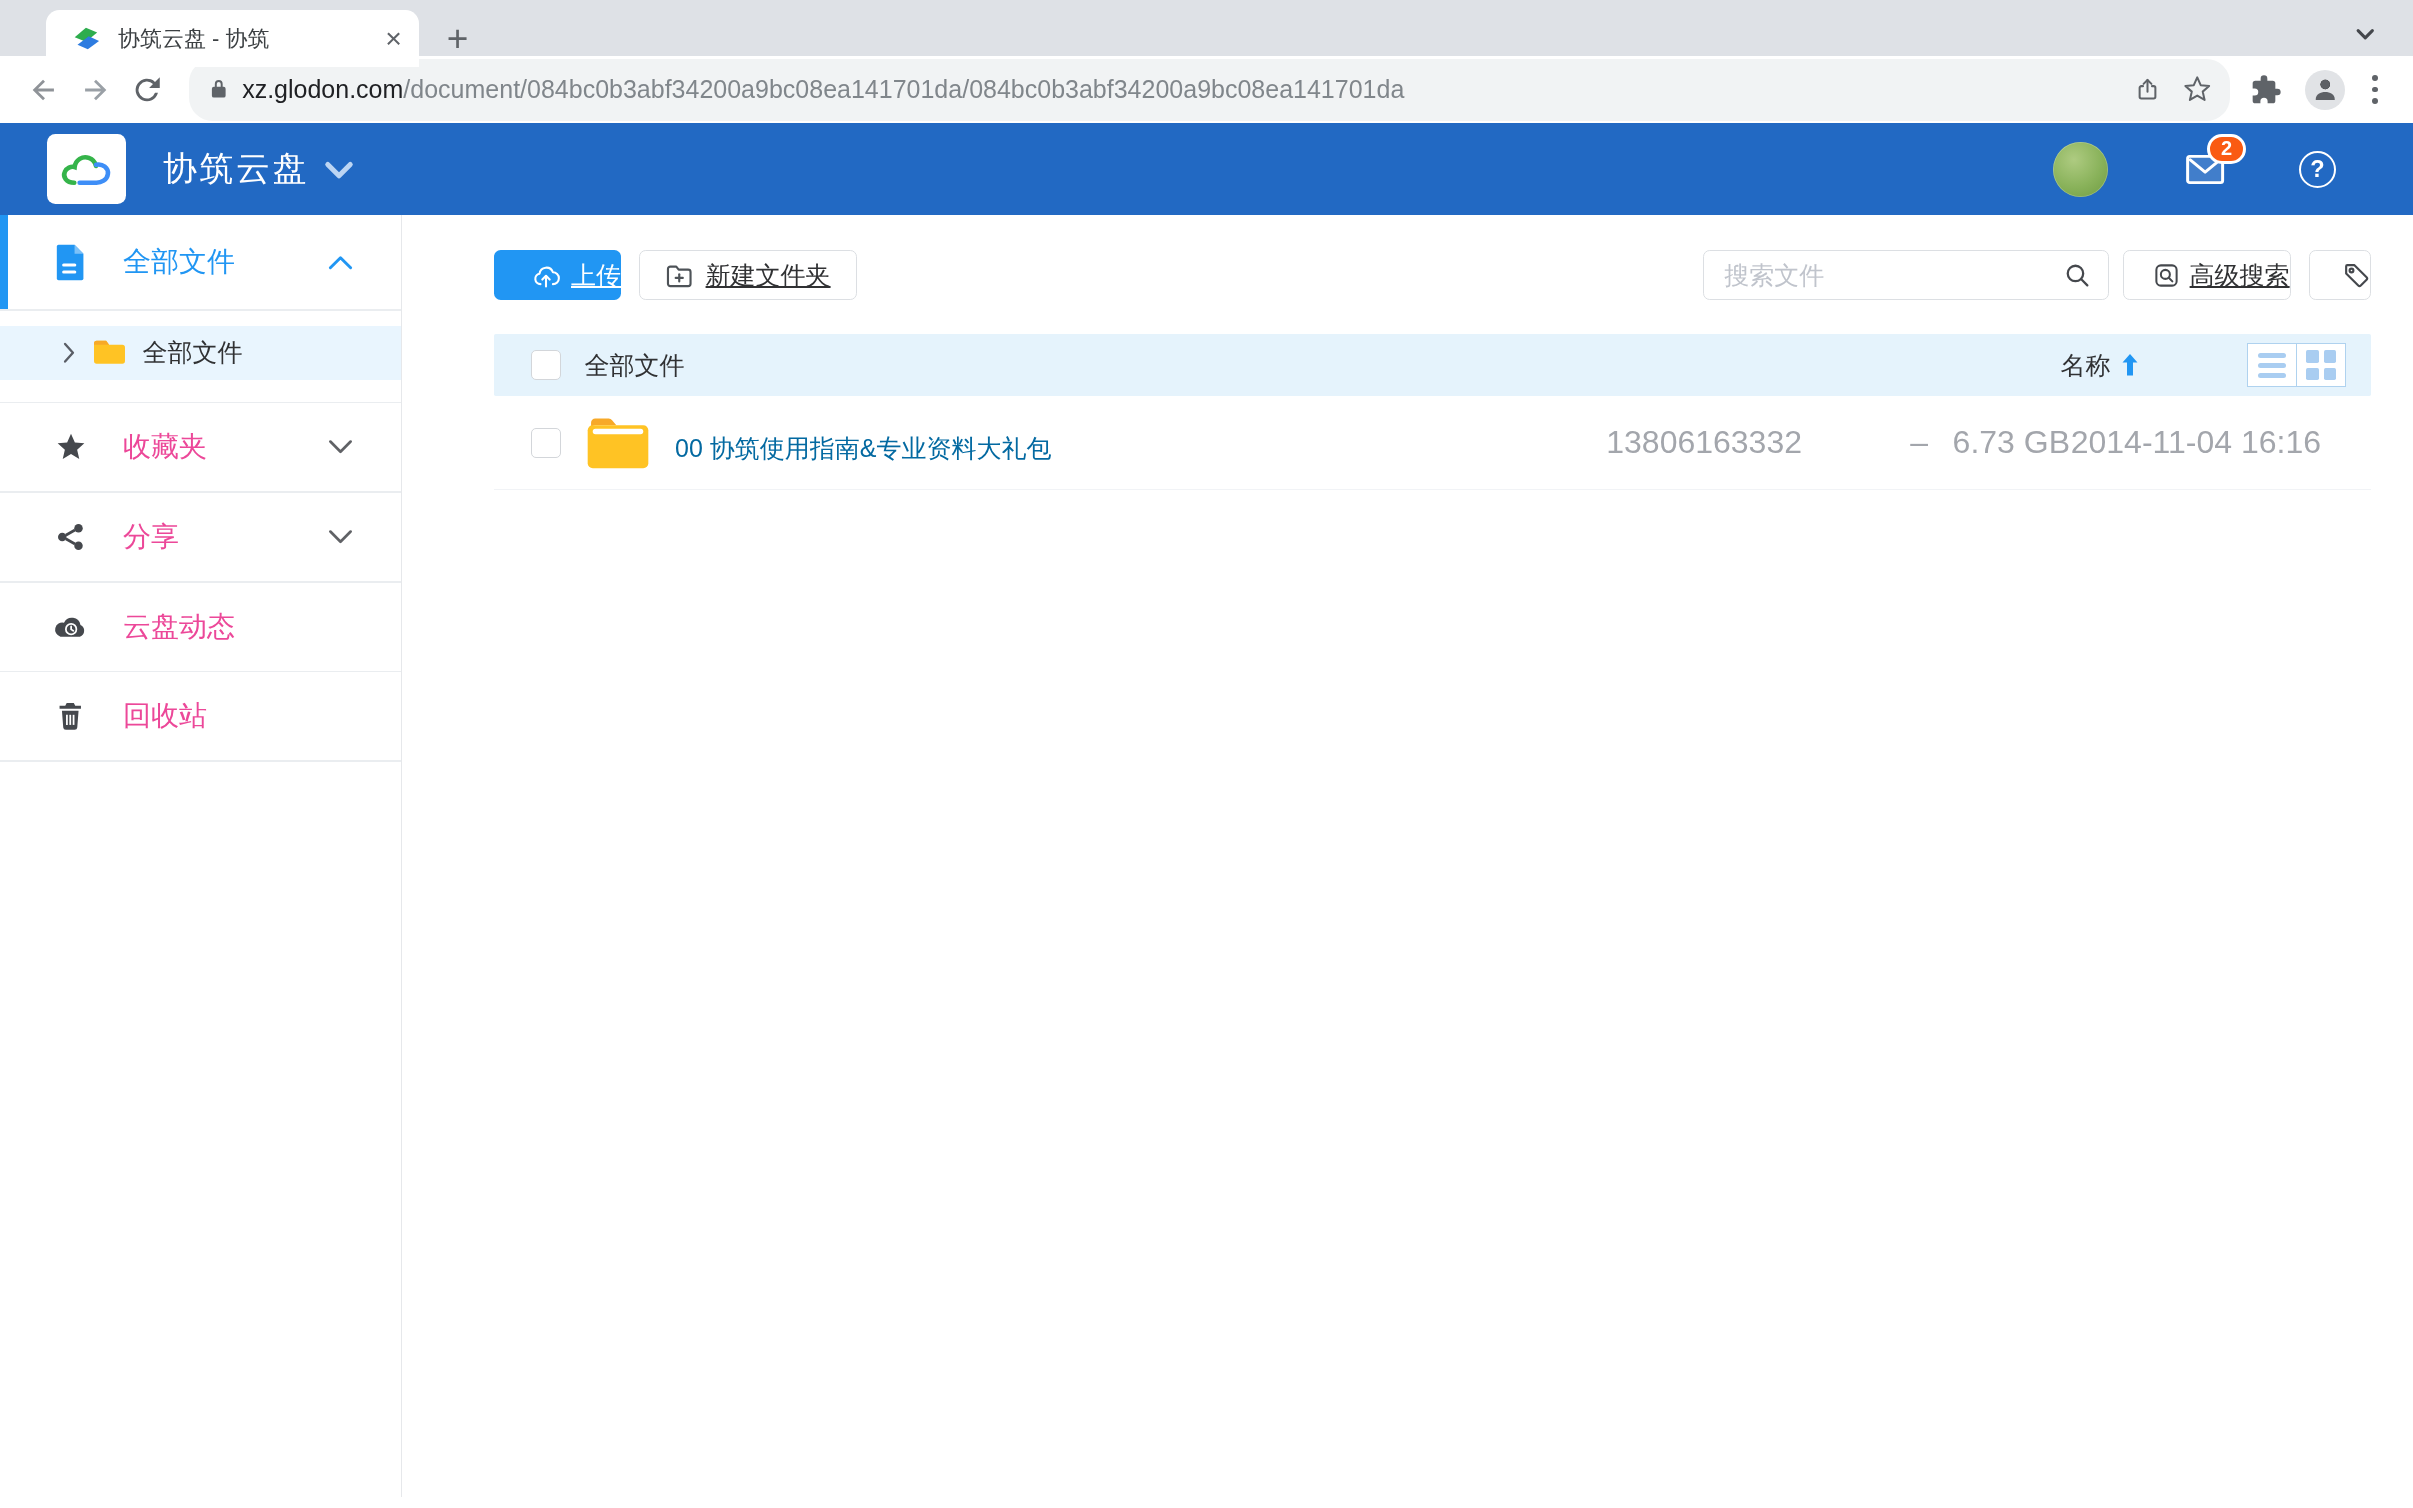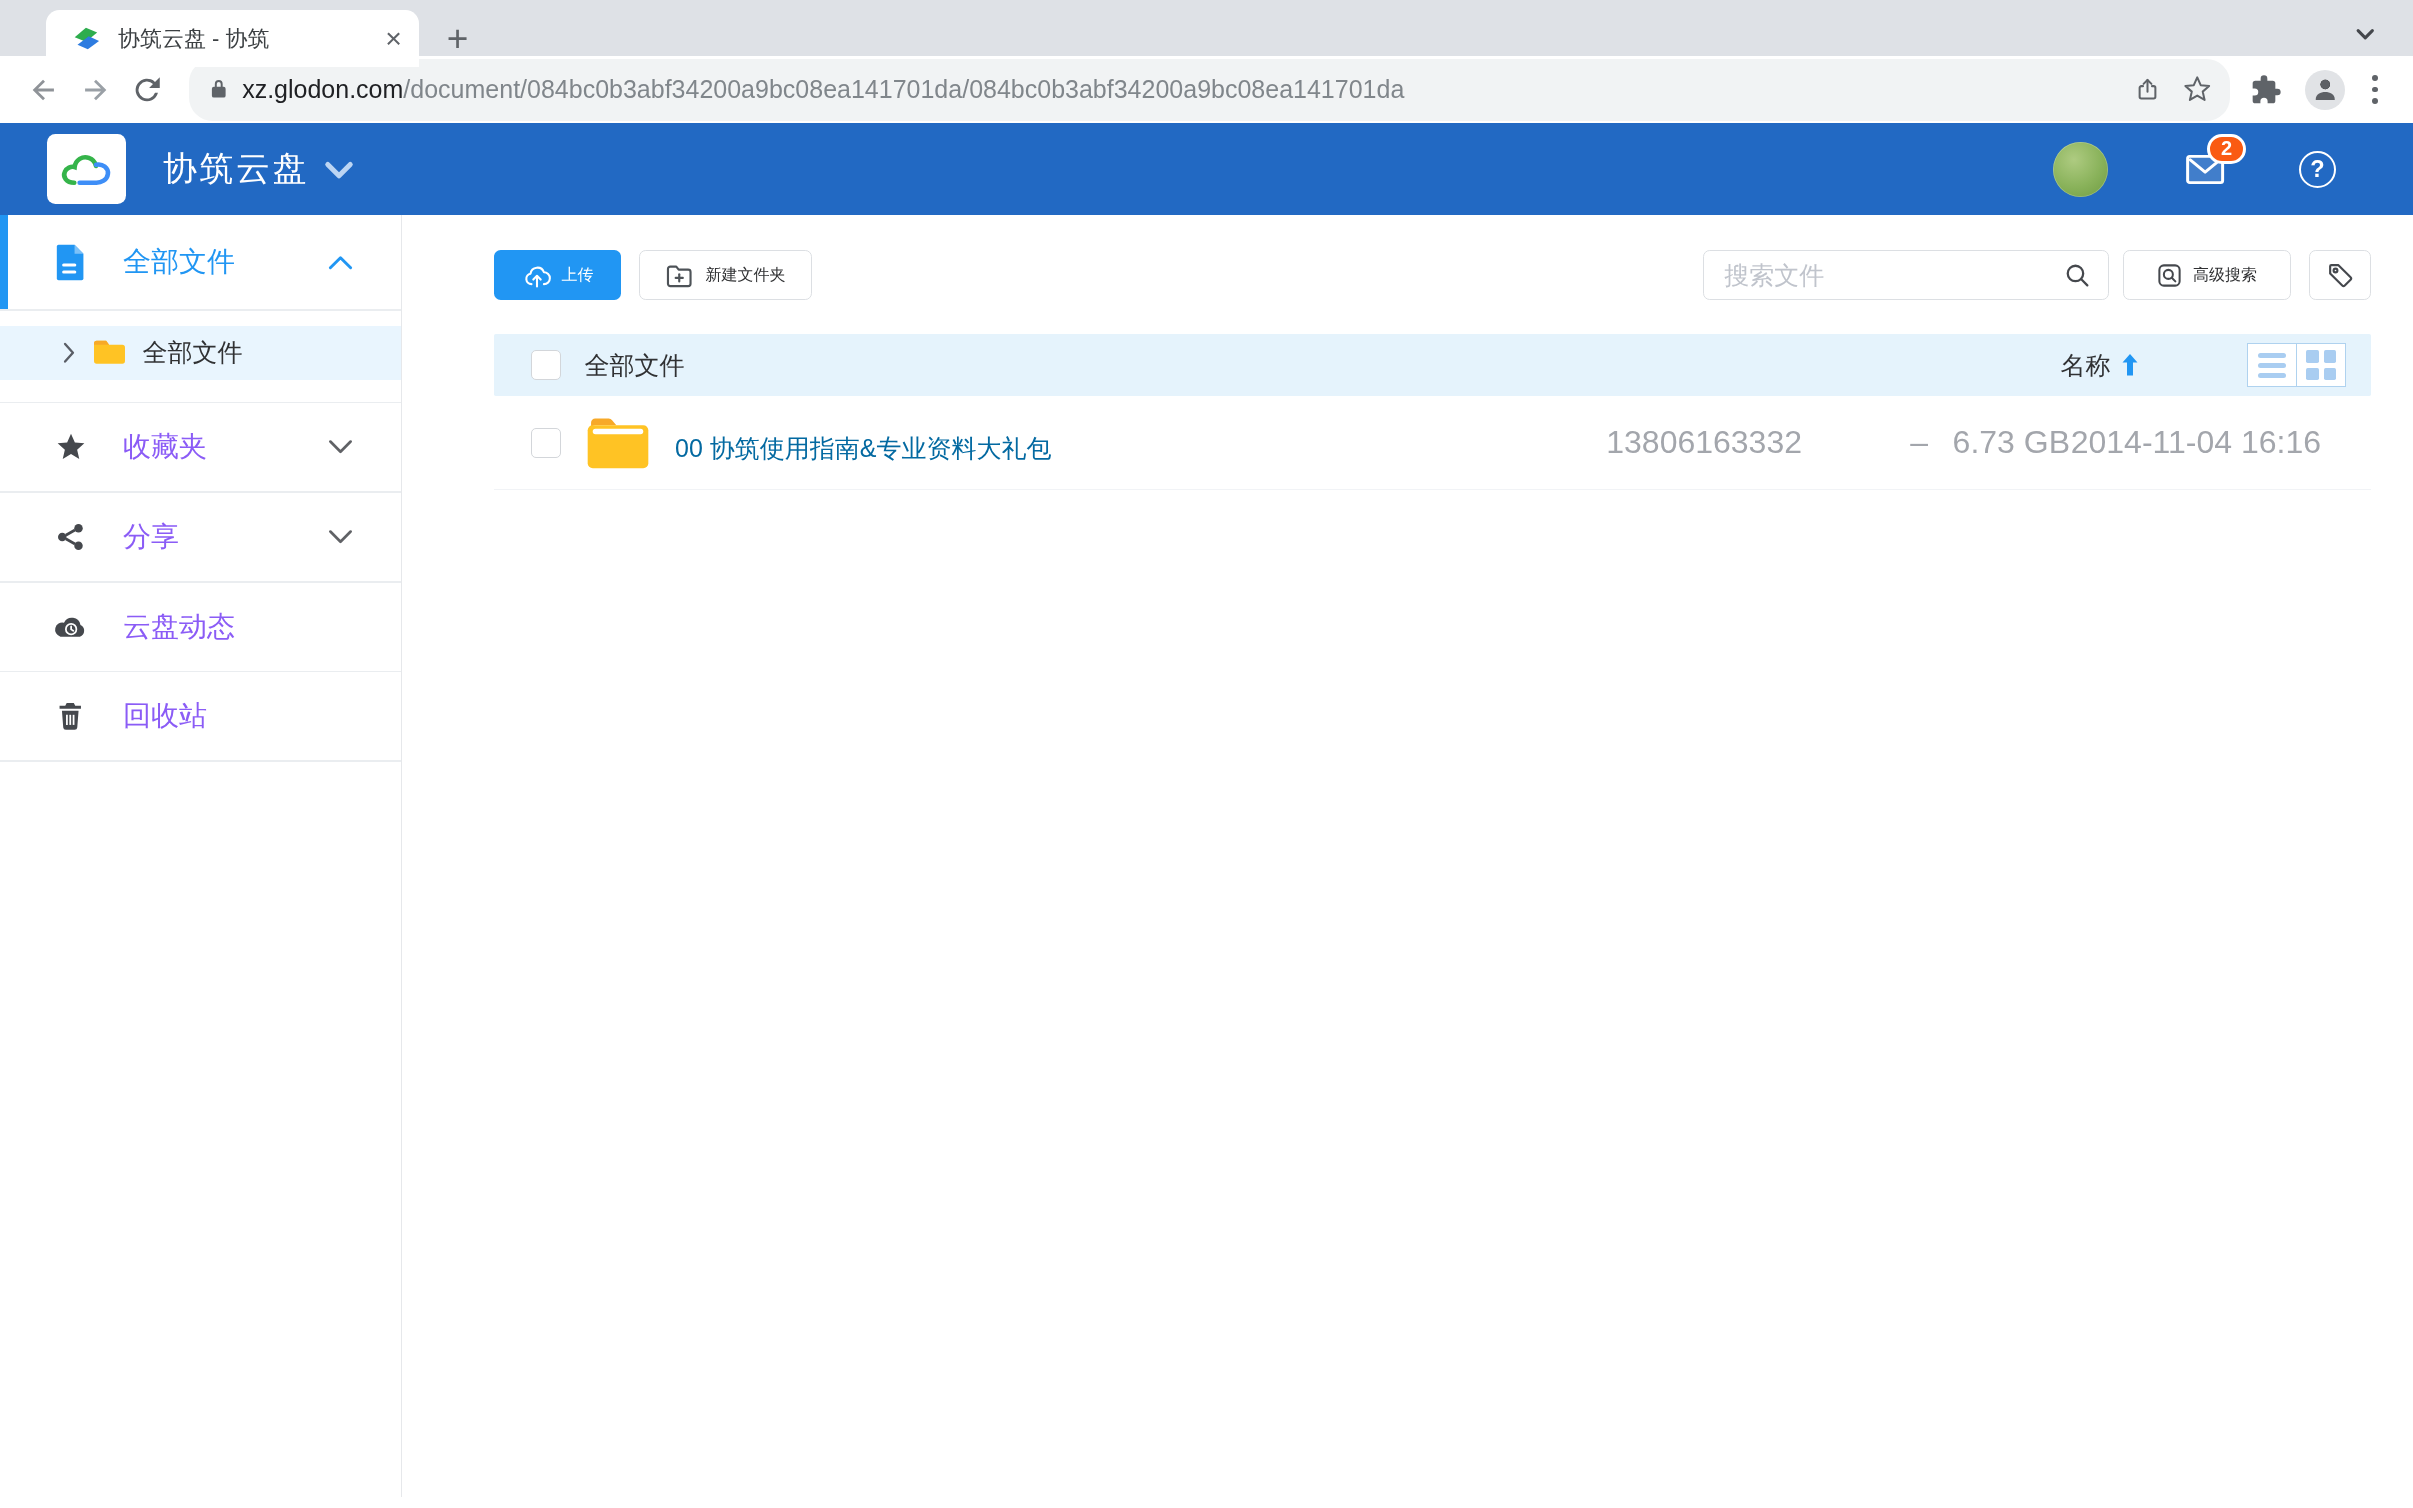--- a/index.html
+++ b/index.html
@@ -45,37 +45,37 @@
                 display:flex; align-items:center; justify-content:center; padding:0 6.7px; }
   .help-wrap { margin-left:72px; width:37px; height:37px; border:2.5px solid #fff; border-radius:50%;
                color:#fff; font-size:23.5px; font-weight:bold; display:flex; align-items:center; justify-content:center; }
 
   
   .app-body { display:flex; height:1282px;gap:48px; }
   .sidebar { width:402px; border-right:1.7px solid #e6e8eb; background:#fff; position:relative; flex-shrink:0; }
   .side-item { height:94px; display:flex; align-items:center; position:relative; }
   .side-item .accent { position:absolute; left:0; top:0; width:8.4px; height:100%; background:#2196f3; }
   .side-icon { margin-left:52px; display:flex; width:37px; justify-content:center; }
-  .side-label { font-size:28px; color:#8b5cf6; margin-left:34px; }
+  .side-label { font-size:28px; color:#ec4899; margin-left:34px; }
   .side-item.active .side-label { color:#2196f3; }
   .side-chevron { margin-left:auto; margin-right:47px; display:flex; }
   .side-divider { height:1.7px; background:#eaedf0; }
   .tree-item { margin-top:15px; height:54px; background:#e9f5fe; display:flex; align-items:center; }
   .tree-chevron { margin-left:59px; display:flex; }
   .tree-folder { margin-left:13.4px; display:flex; }
   .tree-label { font-size:25px; color:#303133; margin-left:15px; }
   .tree-gap { height:22px; }
   .row-item { height:88px; }
 
   .main { flex:1; padding:0 42px 0 44px; min-width:0; }
 
   
   .main-toolbar { margin-top:35px; height:50px; display:flex; align-items:center; }
-  .btn { height:50px; border-radius:6.7px; display:flex; align-items:center; justify-content:center;
-         font-size:16px; color:#303133; background:#fff; border:1.7px solid #dcdfe3; }
+  .btn { height:50px; border-radius:6.7px; display:flex; align-items:center; justify-content:flex-end;
+         font-size:25px; color:#303133; background:#fff; border:1.7px solid #dcdfe3;text-decoration:underline; }
   .btn-upload { width:127px; background:#2196f3; border:none; color:#fff; gap:10px; }
   .btn-newfolder { margin-left:18.4px; padding:0 25px; gap:11.7px; }
   .search-box { margin-left:auto; width:406px; height:50px; border:1.7px solid #dcdfe3; border-radius:6.7px;
                 display:flex; align-items:center; background:#fff; }
   .search-box input { flex:1; border:none; outline:none; background:transparent; font-size:25px;
                       padding-left:20px; color:#303133; font-family:inherit; min-width:0; }
   .search-box input::placeholder { color:#c0c4cc; }
   .search-mag { margin-right:17px; display:flex; }
   .btn-advanced { margin-left:13.4px; width:168px; gap:10px; }
   .btn-tag { margin-left:18.4px; width:62px; }

